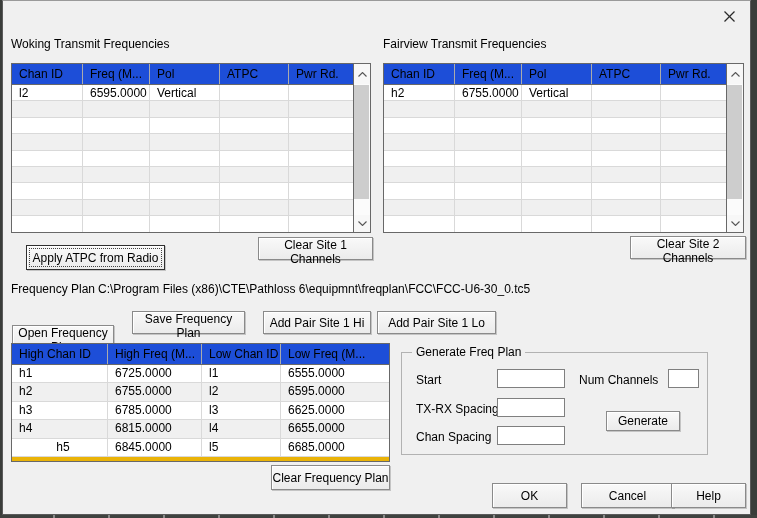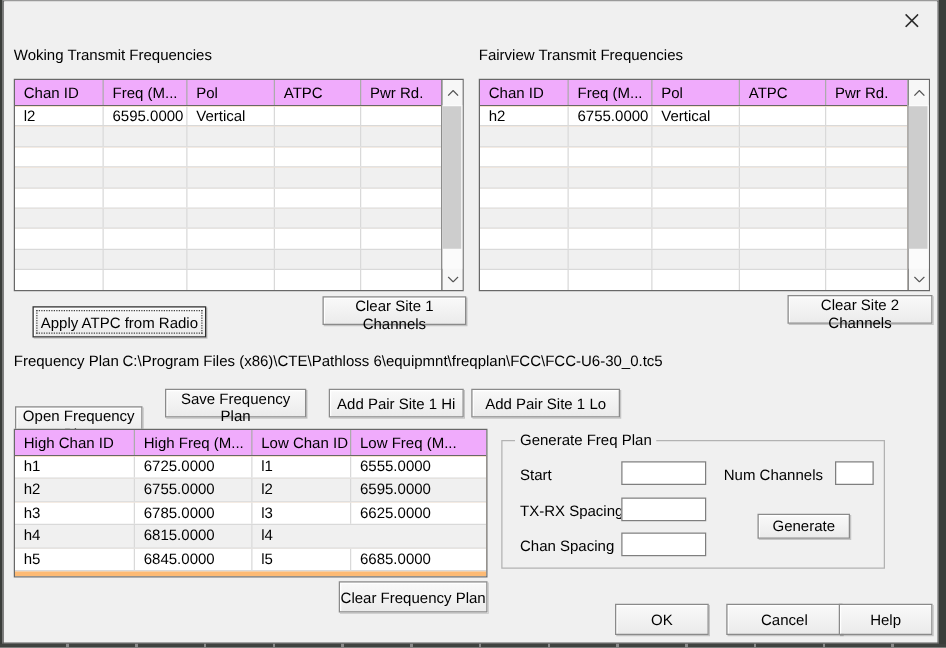--- a/index.html
+++ b/index.html
@@ -31,26 +31,26 @@
     display:flex; align-items:center; justify-content:center; cursor:default;
   }
   .section-label { position:absolute; white-space:nowrap; }
 
   
   .listtable {
     position:absolute; border:1px solid var(--table-border,#686868);
     background:#fff; display:flex; overflow:hidden;
   }
   .cols { flex:1; display:flex; flex-direction:column; overflow:hidden; }
-  .hrow { display:flex; height:21px; background:#f0abfc;
+  .hrow { display:flex; height:21px; background:#1d4ed8;
           border-bottom:1px solid var(--table-border,#686868); flex:0 0 21px; }
   .hcell { padding:3px 0 0 7px; border-right:1px solid #ababab;
            white-space:nowrap; overflow:hidden; }
   .hcell:last-child { border-right:none; flex:1; }
-  .tbody { flex:1; background:#fdba74; overflow:hidden; }
+  .tbody { flex:1; background:#eab308; overflow:hidden; }
   .trow { display:flex; border-bottom:1px solid var(--grid-line,#d9d9d9); background:#fff; }
   .trow.alt { background:var(--row-alt,#f0f0f0); }
   .tcell { padding:1px 0 0 7px; border-right:1px solid var(--grid-line,#d9d9d9);
            white-space:nowrap; overflow:hidden; }
   .tcell:last-child { border-right:none; flex:1; }
 
   
   .vscroll { width:17px; flex:0 0 17px; border-left:1px solid var(--table-border,#686868);
              background:#f7f7f7; display:flex; flex-direction:column; }
   .scroll-arrow { height:20px; flex:0 0 20px; display:flex; align-items:center; justify-content:center; }
@@ -323,23 +323,24 @@
           <div class="trow" style="height: 18.4px;">
             <div class="tcell" style="width: 96px;">h3</div>
             <div class="tcell" style="width: 94px;">6785.0000</div>
             <div class="tcell" style="width: 79px;">l3</div>
             <div class="tcell">6625.0000</div>
           </div>
           <div class="trow alt" style="height: 18.4px;">
             <div class="tcell" style="width: 96px;">h4</div>
             <div class="tcell" style="width: 94px;">6815.0000</div>
             <div class="tcell" style="width: 79px;">l4</div>
+            <div class="tcell">6655.0000</div>
           </div>
           <div class="trow" style="height: 18.4px;">
-            <div class="tcell" style="width: 96px;">h5</div>
+            <div class="tcell" style="width: 96px; text-align: center;">h5</div>
             <div class="tcell" style="width: 94px;">6845.0000</div>
             <div class="tcell" style="width: 79px;">l5</div>
             <div class="tcell">6685.0000</div>
           </div>
         </div>
       </div>
   </div>
 
   <div class="groupbox" style="left:398px;top:351px;width:307px;height:103px">
     <div class="groupbox-legend">Generate Freq Plan</div>

